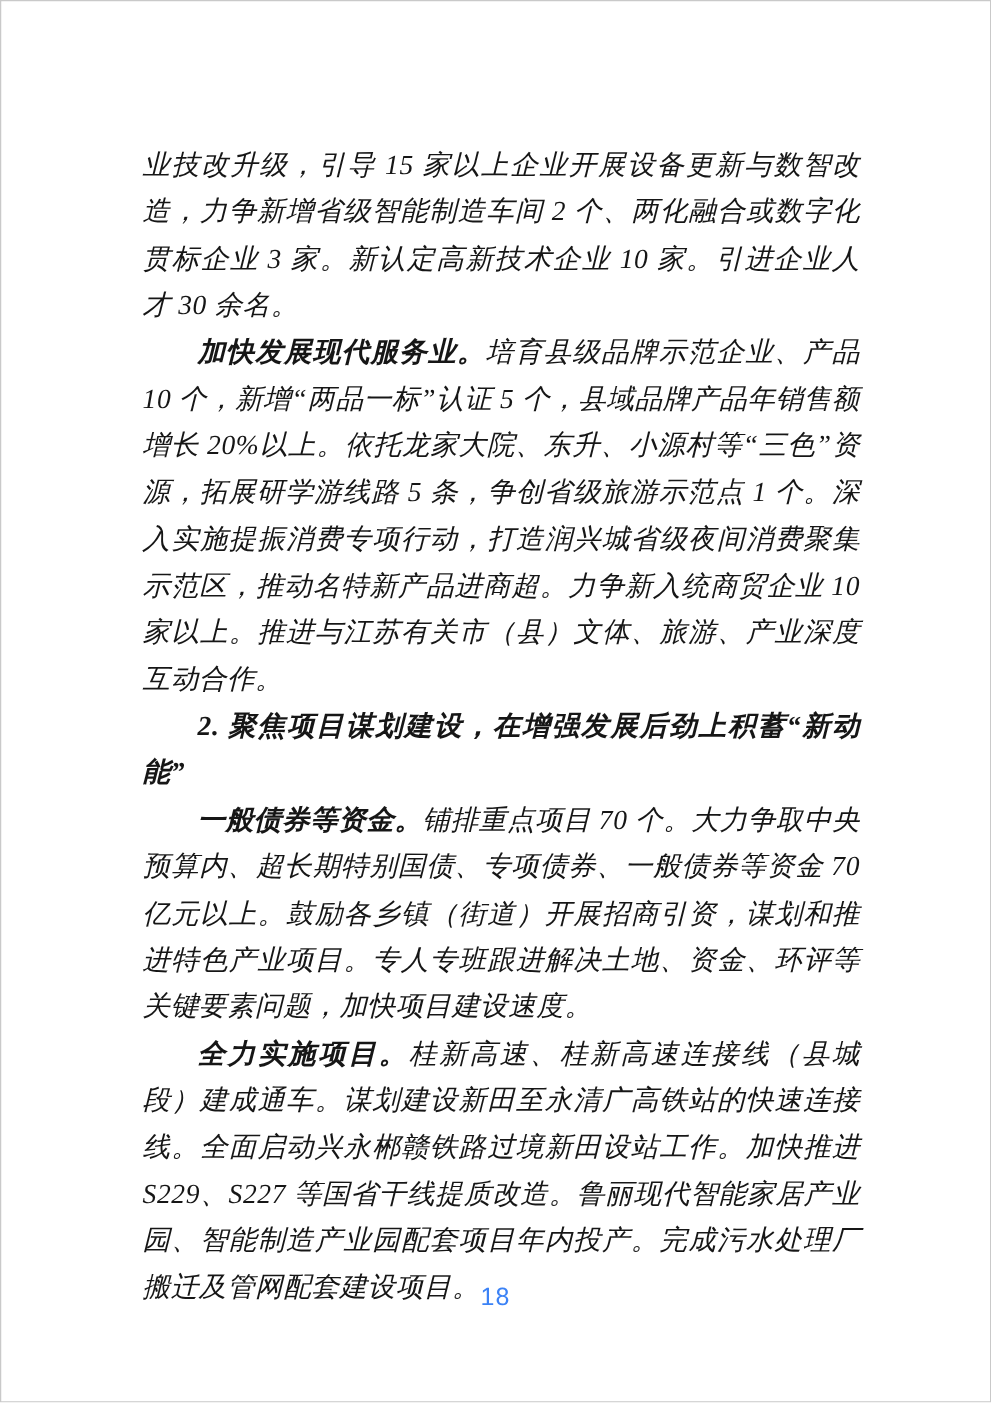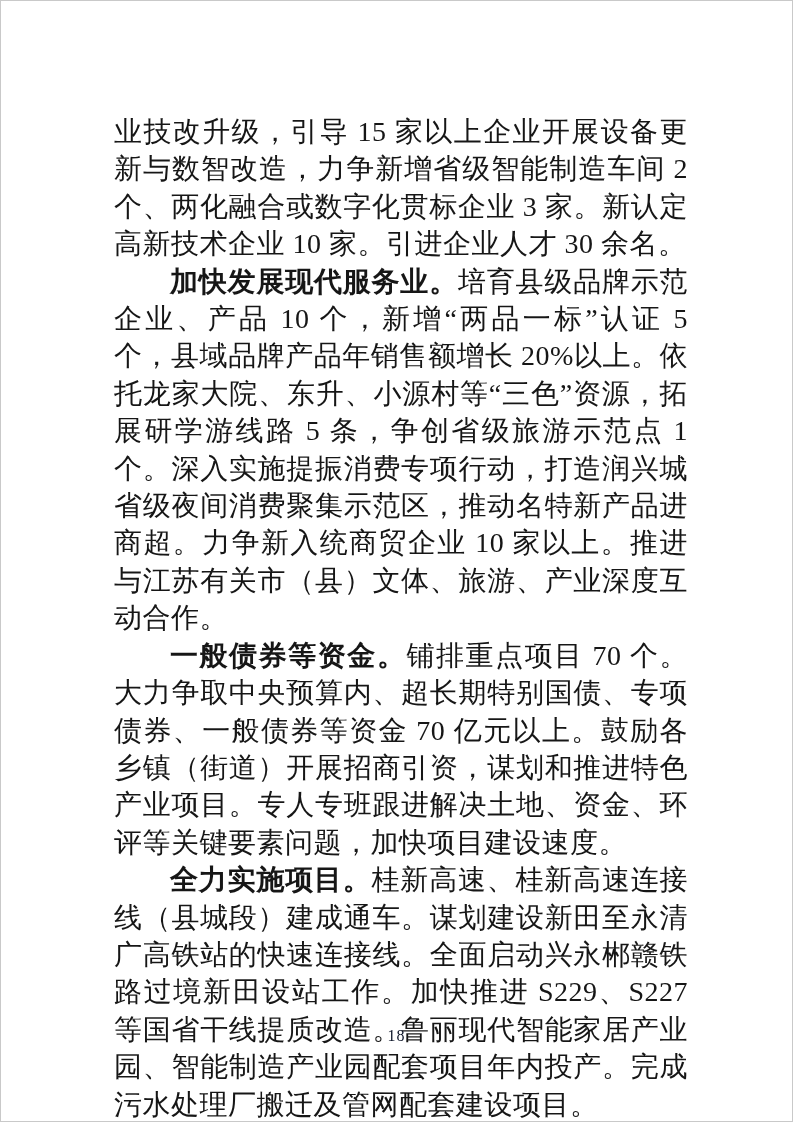--- a/index.html
+++ b/index.html
@@ -19,61 +19,63 @@
     color: #161616;
   }
   .content {
     position: absolute;
     top: 112px;
     left: 113px;
     width: 574px;
   }
   .para {
     margin: 0;
-    font-size: 28px;
+    font-size: 22px;
     line-height: 37.4px;
     text-align: justify;
     text-justify: inter-character;
     letter-spacing: 0.5px;
     word-break: break-all;
+    font-style: italic;
   }
   .para.indent {
     text-indent: 2em;
   }
   .para .lead {
     font-weight: bold;
     margin-top: 36px;
   }
   .para.heading {
     font-weight: bold;
   }
   .footer {
     position: absolute;
     top: 1026px;
     left: 0;
     width: 100%;
     text-align: center;
   }
   .page-num {
-    font-size: 16px;
-    font-family: Liberation Serif, serif;
-    color: #0f172a;
+    font-size: 20px;
+    font-family: Liberation Sans, sans-serif;
+    color: #3b82f6;
     letter-spacing: 1px;
   }
 </style>
 </head>
 <body>
 
 <div class="page">
   <div class="content">
 
     <p class="para"><span>业技改升级，引导 15 家以上企业开展设备更新与数智改造，力争新增省级智能制造车间 2 个、两化融合或数字化贯标企业 3 家。新认定高新技术企业 10 家。引进企业人才 30 余名。</span></p>
 
     <p class="para indent"><span class="lead">加快发展现代服务业。</span><span>培育县级品牌示范企业、产品 10 个，新增“两品一标”认证 5 个，县域品牌产品年销售额增长 20%以上。依托龙家大院、东升、小源村等“三色”资源，拓展研学游线路 5 条，争创省级旅游示范点 1 个。深入实施提振消费专项行动，打造润兴城省级夜间消费聚集示范区，推动名特新产品进商超。力争新入统商贸企业 10 家以上。推进与江苏有关市（县）文体、旅游、产业深度互动合作。</span></p>
 
+    <p class="para indent heading"><span>2. 聚焦项目谋划建设，在增强发展后劲上积蓄“新动能”</span></p>
 
 
     <p class="para indent"><span class="lead">一般债券等资金。</span><span>铺排重点项目 70 个。大力争取中央预算内、超长期特别国债、专项债券、一般债券等资金 70 亿元以上。鼓励各乡镇（街道）开展招商引资，谋划和推进特色产业项目。专人专班跟进解决土地、资金、环评等关键要素问题，加快项目建设速度。</span></p>
 
     <p class="para indent"><span class="lead">全力实施项目。</span><span>桂新高速、桂新高速连接线（县城段）建成通车。谋划建设新田至永清广高铁站的快速连接线。全面启动兴永郴赣铁路过境新田设站工作。加快推进 S229、S227 等国省干线提质改造。鲁丽现代智能家居产业园、智能制造产业园配套项目年内投产。完成污水处理厂搬迁及管网配套建设项目。</span></p>
 
   </div>
 
   <div class="footer">
     <span class="page-num">18</span>

